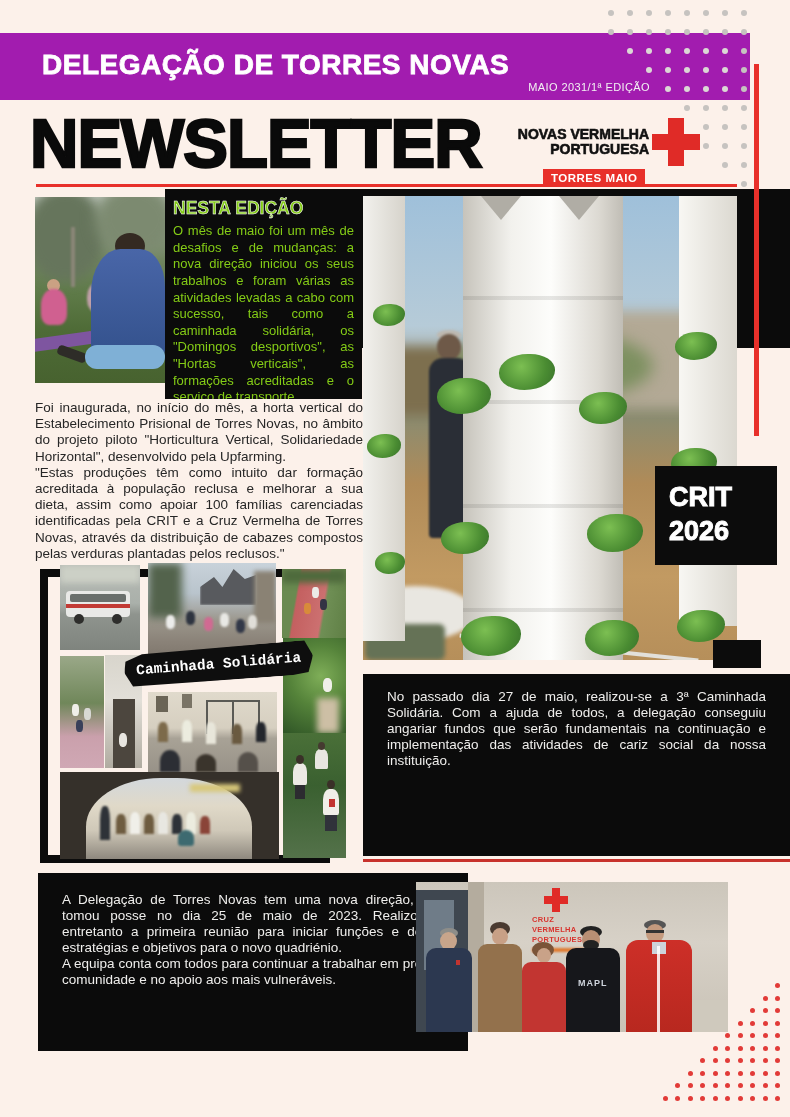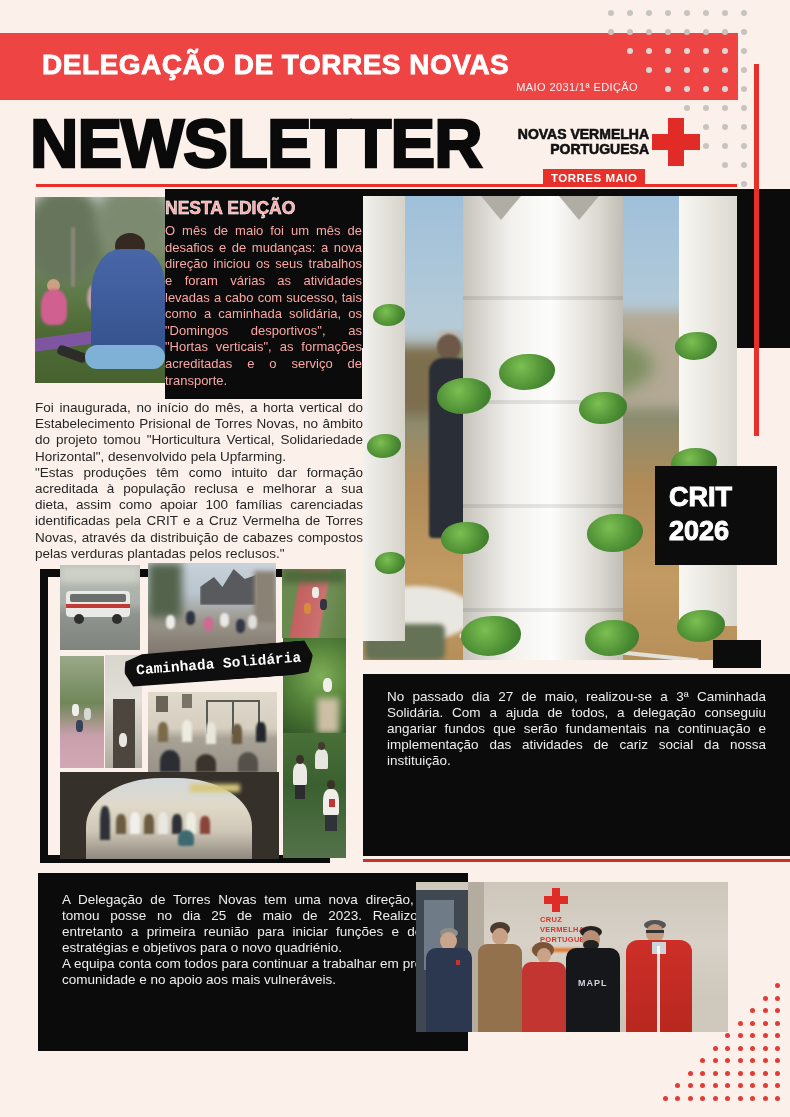--- a/index.html
+++ b/index.html
@@ -2,21 +2,21 @@
 <html><head>
 <meta charset="utf-8">
 <style>
   html,body{margin:0;padding:0;background:#e8e2dc;}
   .page{position:relative;width:790px;height:1117px;margin:0 auto;background:#fcf1ea;overflow:hidden;
         font-family:"Liberation Sans","DejaVu Sans",sans-serif;}
   .b{position:absolute;display:block;}
   .dot{position:absolute;border-radius:50%;z-index:4;}
 
   
-  .topbar{position:absolute;left:0;top:33px;width:738px;height:67px;background:#ef4444;z-index:2;}
+  .topbar{position:absolute;left:0;top:33px;width:738px;height:67px;background:#a21caf;z-index:2;padding-left:12px;}
   .topbar-title{position:absolute;left:42px;top:16px;color:#fff;font-size:28px;font-weight:700;
     letter-spacing:.5px;-webkit-text-stroke:.8px #fff;}
   .topbar-edition{position:absolute;right:100px;bottom:7px;color:#f2f2f2;font-size:11px;letter-spacing:.4px;}
 
   .masthead-title{position:absolute;left:30px;top:103px;font-size:67px;font-weight:700;color:#0a0a0a;
     letter-spacing:-1px;-webkit-text-stroke:2.4px #0a0a0a;transform:scaleY(1.03);transform-origin:top left;z-index:2;}
 
   .logo-text{position:absolute;left:505px;top:127px;width:144px;text-align:right;font-size:14px;
     font-weight:700;color:#111;line-height:1.1;-webkit-text-stroke:.6px #111;z-index:2;}
   .cross{position:absolute;z-index:2;}
@@ -26,22 +26,22 @@
   .cross-main .ch{left:0;top:16px;width:48px;height:16px;}
   .logo-badge{position:absolute;left:543px;top:169px;background:#e8302a;color:#fff;font-size:11.5px;
     font-weight:700;letter-spacing:.5px;padding:3px 8px;z-index:2;}
 
   .red-hline{position:absolute;left:36px;top:184px;width:701px;height:3px;background:#e8302a;z-index:3;}
   .red-vline{position:absolute;left:754px;top:64px;width:5px;height:372px;background:#e8302a;z-index:6;}
 
   .backdrop-right{position:absolute;left:362px;top:189px;width:428px;height:159px;background:#0b0b0b;z-index:3;}
 
   
-  .nesta{position:absolute;left:165px;top:189px;width:197px;height:210px;background:#0b0b0b;color:#fca5a5;
-    padding:9px 0;box-sizing:border-box;z-index:5;overflow:hidden;}
+  .nesta{position:absolute;left:165px;top:189px;width:197px;height:210px;background:#0b0b0b;color:#84cc16;
+    padding:9px 8px;box-sizing:border-box;z-index:5;overflow:hidden;}
   .nesta h2{margin:0 0 4px 0;font-size:17.5px;font-weight:700;-webkit-text-stroke:.5px #fff;}
   .nesta p{margin:0;font-size:13px;line-height:1.28;text-align:justify;}
 
   
   figure{margin:0;}
   .photo{position:absolute;overflow:hidden;}
   .photo-yoga{left:35px;top:197px;width:130px;height:186px;z-index:2;
     background:linear-gradient(180deg,#c7cec6 0%,#91a08a 16%,#70855f 34%,#5e7a48 52%,#4e6b36 72%,#47622f 100%);}
   .photo-garden{left:363px;top:196px;width:374px;height:464px;z-index:4;
     background:linear-gradient(180deg,#9fc0da 0%,#b6cbd8 28%,#a9a globe694 40%,#8c8c70 48%,#b08b58 62%,#c29a62 82%,#b68f5a 100%);}
@@ -73,21 +73,21 @@
   .red-hline2{position:absolute;left:363px;top:859px;width:427px;height:3px;background:#c8322c;z-index:2;}
   .box-direcao{position:absolute;left:38px;top:873px;width:430px;height:178px;background:#0b0b0b;
     color:#efeeec;padding:19px 24px;box-sizing:border-box;z-index:1;overflow:hidden;}
 
   
   .photo-team{left:416px;top:882px;width:312px;height:150px;z-index:2;
     background:linear-gradient(180deg,#ccc6bb 0%,#d7d1c7 40%,#c9c2b6 100%);}
   .cross-wall{left:128px;top:6px;width:24px;height:24px;}
   .cross-wall .cv{left:8px;top:0;width:8px;height:24px;}
   .cross-wall .ch{left:0;top:8px;width:24px;height:8px;}
-  .wall-logo{position:absolute;left:124px;top:33px;font-size:7.5px;font-weight:700;color:#d8342e;
+  .wall-logo{position:absolute;left:116px;top:33px;font-size:7.5px;font-weight:700;color:#d8342e;
     line-height:1.3;letter-spacing:.3px;}
   .shirt-text{position:absolute;left:162px;top:96px;font-size:9px;font-weight:700;color:#cfd4dc;letter-spacing:1px;}
 </style>
 </head>
 <body>
 
 <div class="page">
 
   <header class="topbar">
     <div class="topbar-title">DELEGAÇÃO DE TORRES NOVAS</div>
@@ -159,21 +159,21 @@
     <i class="plant" style="left:314px;top:414px;width:48px;height:32px"></i>
   </figure>
 
   <div class="date-box">
     <div>CRIT</div>
     <div>2026</div>
   </div>
   <div class="small-black-rect"></div>
 
   <section class="horta-text">
-    <p>Foi inaugurada, no início do mês, a horta vertical do Estabelecimento Prisional de Torres Novas, no âmbito do projeto tomou "Horticultura Vertical, Solidariedade Horizontal", desenvolvido pela Upfarming.</p>
+    <p>Foi inaugurada, no início do mês, a horta vertical do Estabelecimento Prisional de Torres Novas, no âmbito do projeto piloto "Horticultura Vertical, Solidariedade Horizontal", desenvolvido pela Upfarming.</p>
     <p>"Estas produções têm como intuito dar formação acreditada à população reclusa e melhorar a sua dieta, assim como apoiar 100 famílias carenciadas identificadas pela CRIT e a Cruz Vermelha de Torres Novas, através da distribuição de cabazes compostos pelas verduras plantadas pelos reclusos."</p>
   </section>
 
   <section class="collage">
     <div class="collage-frame"></div>
     <div class="tile" style="left:20px;top:2px;width:80px;height:85px;background:linear-gradient(180deg,#b6bab4 0%,#aab0aa 45%,#8f948e 58%,#7f847e 100%)">
       <i class="b" style="left:0;top:0;width:80px;height:18px;background:#ccd0c6;filter:blur(3px)"></i>
       <i class="b" style="left:6px;top:26px;width:64px;height:26px;background:#e9e9e7;border-radius:4px"></i>
       <i class="b" style="left:10px;top:29px;width:56px;height:8px;background:#6a6f6c;border-radius:2px"></i>
       <i class="b" style="left:6px;top:39px;width:64px;height:4px;background:#c23a34"></i>

